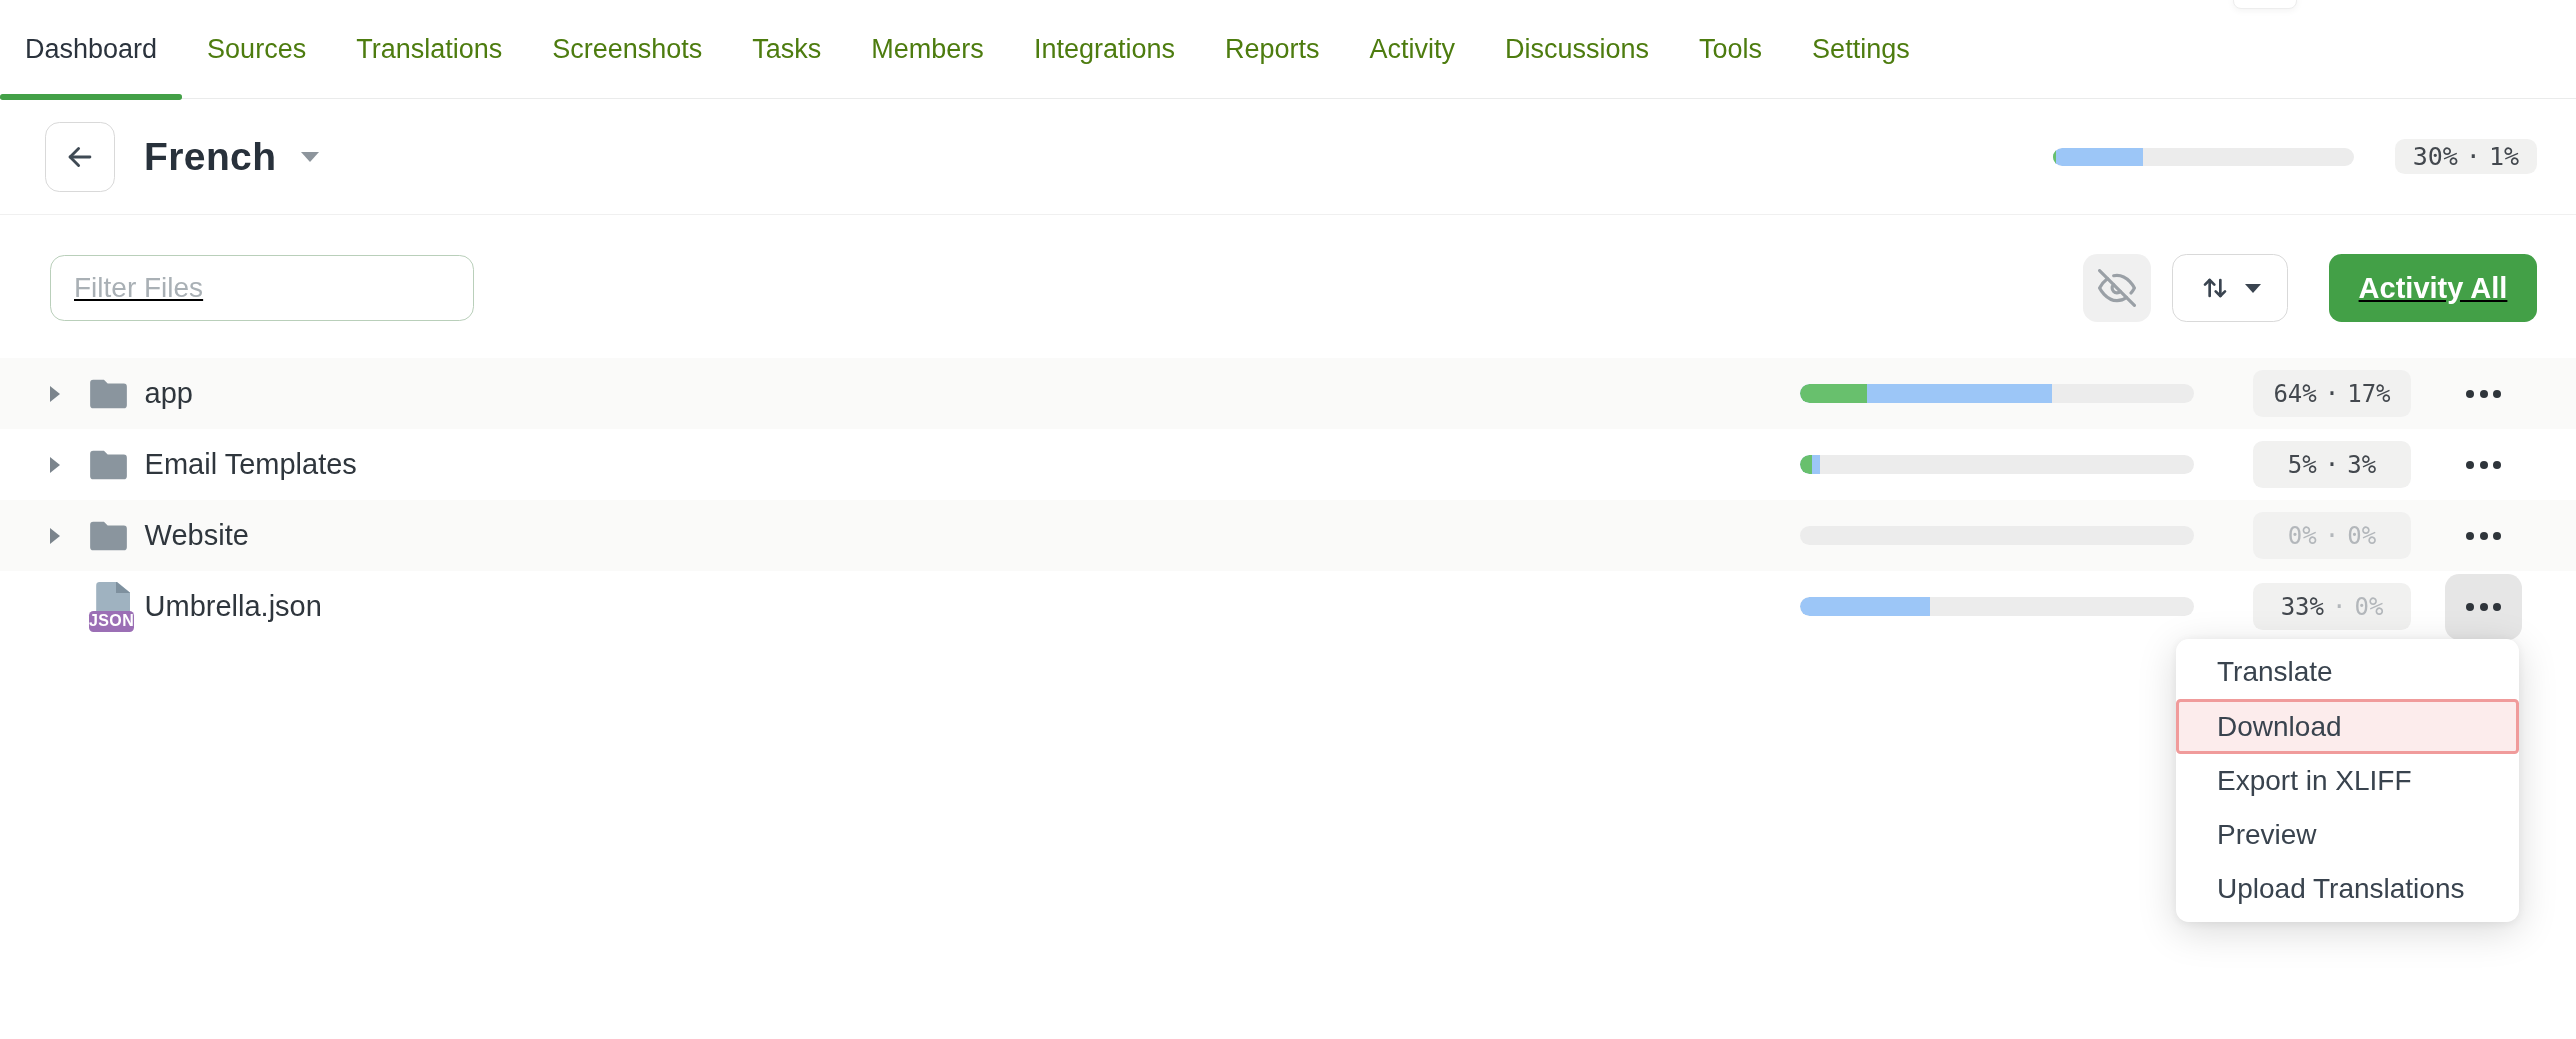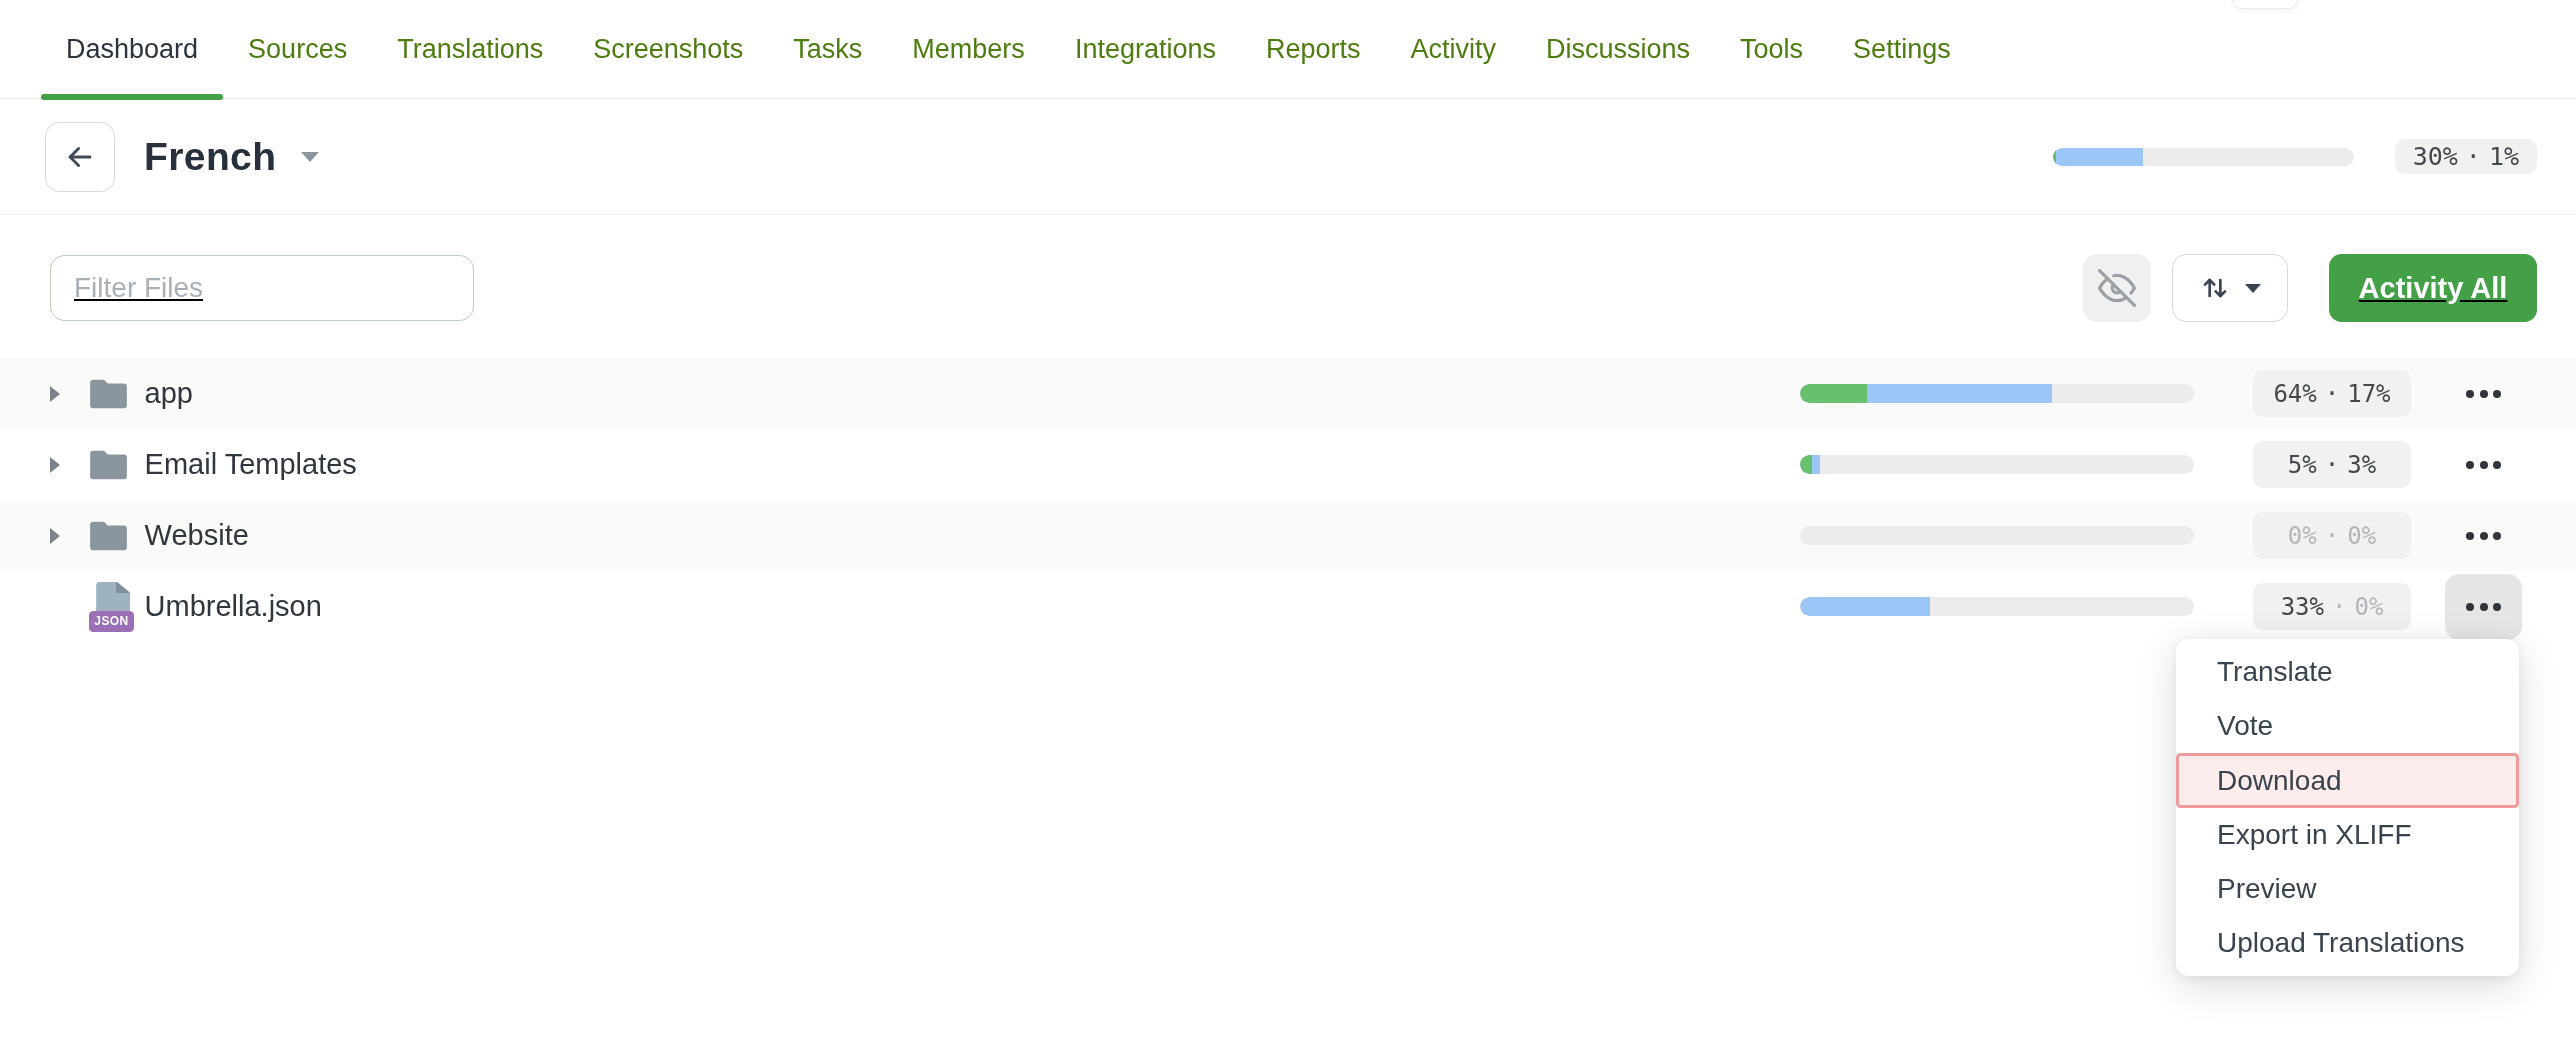--- a/index.html
+++ b/index.html
@@ -1,21 +1,21 @@
 <!DOCTYPE html>
 <html style="font-size:14.3px"><head>
 <meta charset="utf-8">
 <style>
   * { margin:0; padding:0; box-sizing:border-box; }
   html,body { background:#fff; }
   body { font-family:"Liberation Sans","DejaVu Sans",sans-serif; }
   .screen { position:relative; width:2576px; height:1039px; background:#fff; overflow:hidden; }
 
   
-  .topnav { position:relative; height:99px; border-bottom:1.8px solid #eaebeb; display:flex; align-items:stretch; padding-left:41px; }
+  .topnav { position:relative; height:99px; border-bottom:1.8px solid #eaebeb; display:flex; align-items:stretch; }
   .nav-item { position:relative; display:flex; align-items:center; padding:0 25px; font-size:27px; color:#4d7c0f; cursor:pointer; }
   .nav-item.active { color:#2b333d; }
   .nav-item.active::after { content:""; position:absolute; left:0; right:0; bottom:-1.8px; height:5.4px; background:#43a047; border-radius:2.7px; }
   .top-remnant { position:absolute; top:-9px; right:279px; width:64px; height:18px; background:#fff; border:1.8px solid #ededed; border-radius:8px; box-shadow:0 1.8px 7.2px rgba(0,0,0,.05); }
 
   
   .page-header { display:flex; align-items:center; height:116px; padding:0 39px 0 45px; border-bottom:1.8px solid #f0f0f0; }
   .back-btn { width:70px; height:70px; border:1.8px solid #d9d9d9; border-radius:14.3px; background:#fff; display:flex; align-items:center; justify-content:center; cursor:pointer; }
   .page-title { margin-left:29px; font-size:39px; font-weight:bold; color:#28313b; letter-spacing:0.4px; }
   .title-caret-btn { margin-left:25px; background:none; border:none; cursor:pointer; display:flex; align-items:center; }
@@ -57,21 +57,21 @@
   .row-right { margin-left:auto; display:flex; align-items:center; }
   .dots-wrap { margin-left:34px; width:77px; height:66px; display:flex; align-items:center; justify-content:center; border-radius:14.3px; cursor:pointer; }
   .dots-wrap.open { background:#e6e6e6; }
   .dots { display:flex; gap:5.4px; }
   .dots i { width:8px; height:8px; border-radius:50%; background:#2f353b; }
 
   
   .json-icon { position:relative; width:43px; height:50px; }
   .json-doc { position:absolute; left:7.2px; top:0; width:34px; height:43px; background:#9fb2c0; border-radius:3.6px; clip-path:polygon(0 0,60% 0,100% 26%,100% 100%,0 100%); }
   .json-fold { position:absolute; left:27px; top:0; width:14.3px; height:11.6px; background:#7e909e; clip-path:polygon(0 0,100% 100%,0 100%); }
-  .json-tag { position:absolute; left:0; bottom:0; width:45px; height:20.6px; background:#9b6fb5; border-radius:4.5px; color:#fff; font-size:12px; font-weight:bold; display:flex; align-items:center; justify-content:center; letter-spacing:0.4px; }
+  .json-tag { position:absolute; left:0; bottom:0; width:45px; height:20.6px; background:#9b6fb5; border-radius:4.5px; color:#fff; font-size:16px; font-weight:bold; display:flex; align-items:center; justify-content:center; letter-spacing:0.4px; }
 
   
   .context-menu { position:absolute; left:2176px; top:639px; width:343px; background:#fff; border-radius:12.5px; padding:6px 0; box-shadow:0 9px 39px rgba(0,0,0,.15), 0 1.8px 9px rgba(0,0,0,.06); z-index:10; }
   .menu-item { height:54px; display:flex; align-items:center; padding:0 41px; font-size:28px; color:#39434e; cursor:pointer; }
   .menu-item.highlighted { height:55px; background:#fcecec; border:3.6px solid #f09b9b; border-radius:4.5px; padding:0 38px; }
 </style>
 </head>
 <body>
 
 <div class="screen">
@@ -259,21 +259,20 @@
               <i></i>
             </span>
           </span>
       </span>
     </div>
 
   </div>
 
   <div class="context-menu">
     <div class="menu-item">Translate</div>
-    <div class="menu-item">Vote</div>
     <div class="menu-item highlighted">Download</div>
     <div class="menu-item">Export in XLIFF</div>
     <div class="menu-item">Preview</div>
     <div class="menu-item">Upload Translations</div>
   </div>
 
 </div>
 
 
 </body></html>

